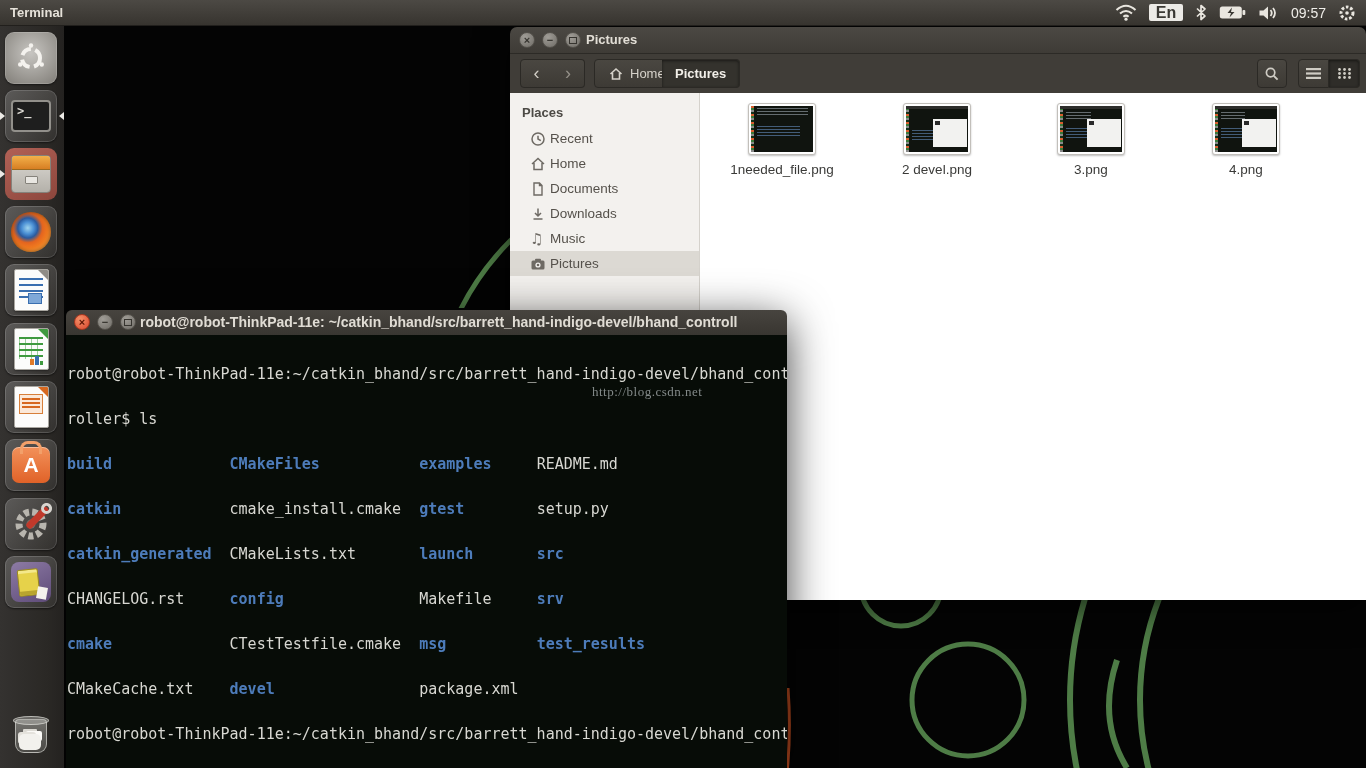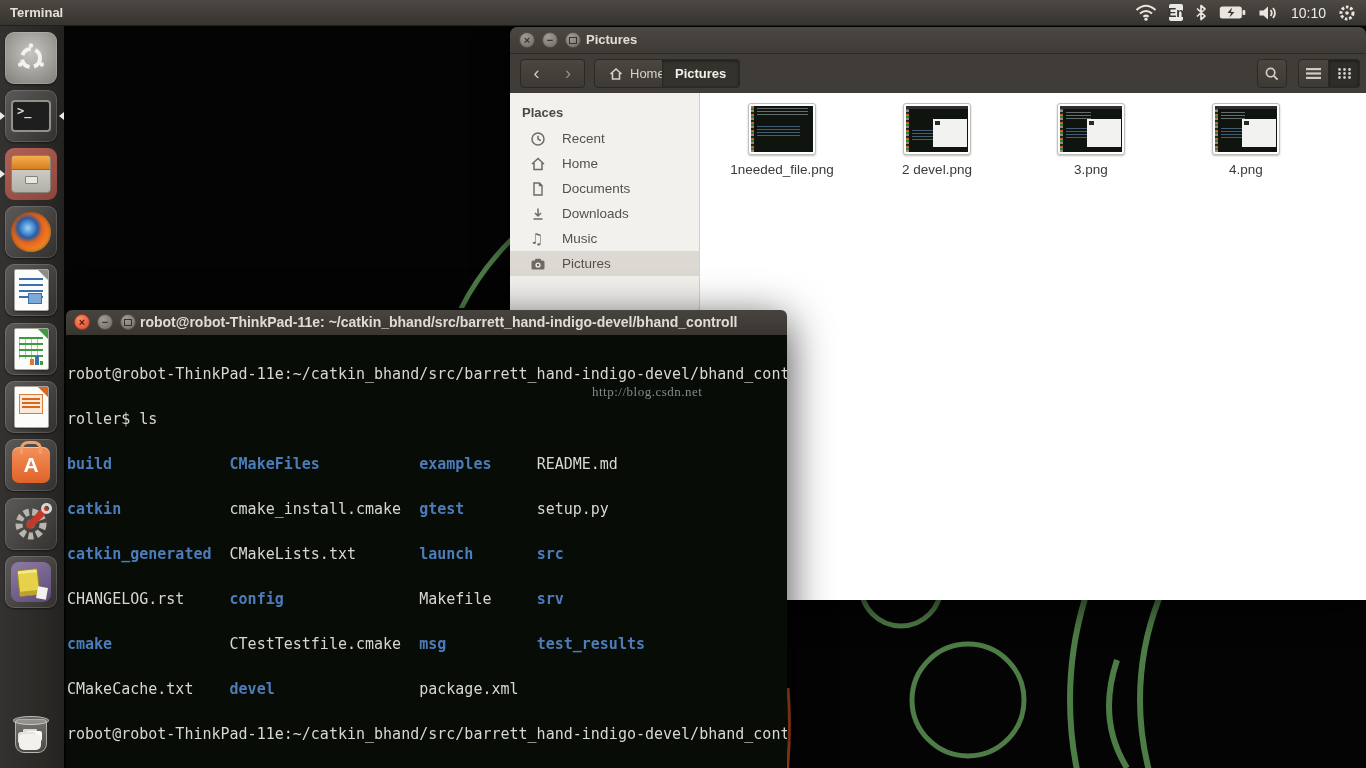--- a/index.html
+++ b/index.html
@@ -10,22 +10,22 @@
   
   .desktop{position:absolute;inset:0;background:#040404;z-index:0;}
   .desk-svg{position:absolute;}
 
   
   #panel{position:absolute;top:0;left:0;right:0;height:25px;z-index:40;
          background:linear-gradient(#4c4944,#37342f);border-bottom:1px solid #211f1c;
          display:flex;align-items:center;color:#e9e6df;}
   .app-name{margin-left:10px;font-weight:bold;font-size:13px;color:#e5e1d9;}
   .tray{margin-left:auto;display:flex;align-items:center;gap:12px;padding-right:10px;}
-  .kbd-box{background:#eceae6;color:#3a3833;font-weight:bold;font-size:13px;
-           border-radius:2px;width:14px;height:17px;display:flex;align-items:center;justify-content:center;}
+  .kbd-box{background:#eceae6;color:#3a3833;font-weight:bold;font-size:16px;
+           border-radius:2px;width:34px;height:17px;display:flex;align-items:center;justify-content:center;}
   .clock{font-size:14px;color:#efede8;}
 
   
   #launcher{position:absolute;left:0;top:25px;width:64px;height:743px;z-index:30;
             background:linear-gradient(to right,#343230,#2a2825 75%,#242220);}
   .tile{position:absolute;left:5px;width:52px;height:52px;border-radius:9px;
         background:linear-gradient(145deg,rgba(255,255,255,.20),rgba(255,255,255,.05));
         box-shadow:inset 0 0 0 1px rgba(255,255,255,.15),0 1px 2px rgba(0,0,0,.5);
         display:flex;align-items:center;justify-content:center;}
   .tile.dash{background:radial-gradient(circle at 50% 40%,#c7c5c1,#807d77);}
@@ -95,21 +95,21 @@
   .tb-btn{position:absolute;top:5px;height:29px;box-sizing:border-box;border:1px solid #2b2925;
           background:linear-gradient(#4a4741,#3d3a35);display:flex;align-items:center;justify-content:center;}
   .chev{font-size:18px;color:#d2cec6;line-height:1;margin-top:-2px;}
   .chev.dim{color:#949088;}
   .crumb{font-size:13px;color:#d6d2ca;gap:6px;padding:0 13px;}
   .crumb.active{background:#34322d;box-shadow:inset 0 1px 3px rgba(0,0,0,.5);font-weight:bold;color:#f2efe9;}
   .view-active{background:#2f2d29;box-shadow:inset 0 1px 3px rgba(0,0,0,.5);}
   .fw-content{position:absolute;top:66px;bottom:0;left:0;right:0;display:flex;}
   .fw-sidebar{width:190px;background:#f3f1ee;border-right:1px solid #d5d2cc;padding-top:8px;box-sizing:border-box;}
   .sb-header{font-weight:bold;font-size:13px;color:#4c4a45;padding:4px 0 6px 12px;}
-  .sb-row{height:25px;display:flex;align-items:center;gap:16px;padding-left:20px;font-size:13.5px;color:#55514b;}
+  .sb-row{height:25px;display:flex;align-items:center;gap:4px;padding-left:20px;font-size:13.5px;color:#55514b;}
   .sb-row.selected{background:#dcd9d3;}
   .sb-ico{width:16px;height:16px;flex:0 0 16px;}
   .mus{font-family:"DejaVu Sans",sans-serif;font-size:15px;color:#6e6a64;line-height:16px;}
   .fw-main{flex:1;background:#ffffff;position:relative;}
   .file-item{position:absolute;top:10px;width:140px;display:flex;flex-direction:column;align-items:center;}
   .thumb{width:62px;height:46px;background:#fff;border:1px solid #c2bfba;border-radius:3px;
          box-shadow:0 1px 2px rgba(0,0,0,.25);padding:2px;box-sizing:content-box;}
   .thumb-in{position:relative;width:100%;height:100%;background:#10140f;overflow:hidden;}
   .ml{position:absolute;left:0;top:0;width:3px;height:100%;
       background:repeating-linear-gradient(to bottom,#d95e2e 0 2px,#3a7a3a 2px 4px,#8a8a8a 4px 6px,#14321a 6px 8px);}
@@ -425,19 +425,19 @@
     <svg width="27" height="15" viewBox="0 0 27 15">
       <rect x="0.8" y="1.5" width="22" height="12" rx="2.5" fill="#e9e6df"></rect>
       <rect x="23.5" y="5" width="2.8" height="5" rx="1" fill="#e9e6df"></rect>
       <polygon points="13,2.5 8.5,8 12,8 10.5,12.5 15.5,7 12,7" fill="#3a3833"></polygon>
     </svg>
     <svg width="21" height="16" viewBox="0 0 21 16">
       <polygon points="1.5,5.5 5.5,5.5 10,1.5 10,14.5 5.5,10.5 1.5,10.5" fill="#e9e6df"></polygon>
       <path d="M12.5 5 Q15 8 12.5 11" fill="none" stroke="#e9e6df" stroke-width="1.8"></path>
       <path d="M15 3 Q19 8 15 13" fill="none" stroke="#e9e6df" stroke-width="1.8"></path>
     </svg>
-    <span class="clock">10:10</span>
+    <span class="clock">09:57</span>
     <svg width="18" height="18" viewBox="0 0 18 18">
       <circle cx="9" cy="9" r="6" fill="none" stroke="#e9e6df" stroke-width="3" stroke-dasharray="2.6 1.8"></circle>
       <circle cx="9" cy="9" r="1.8" fill="#e9e6df"></circle>
     </svg>
   </div>
 </div>
 
 </body></html>

